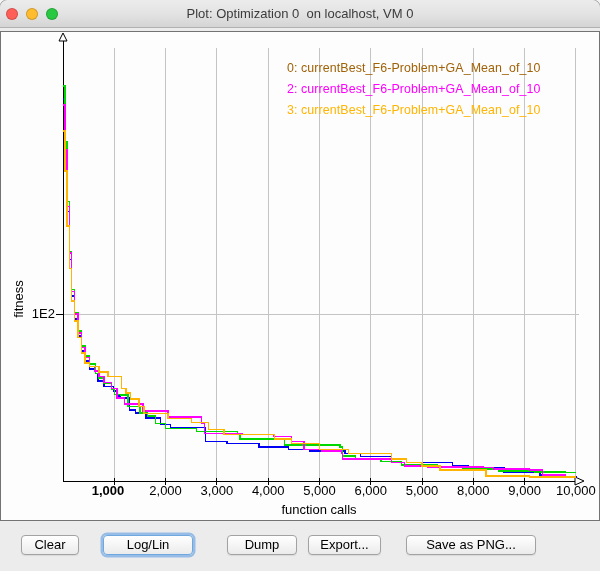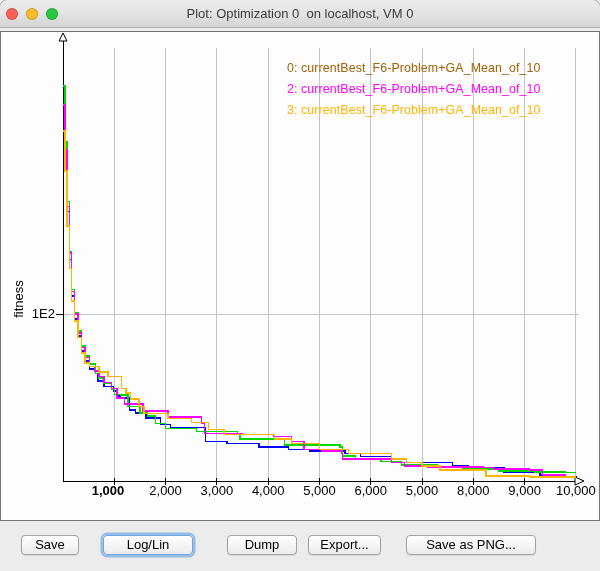--- a/index.html
+++ b/index.html
@@ -104,38 +104,39 @@
         <line x1="55" y1="282" x2="62" y2="282" stroke="#000000" shape-rendering="crispEdges"></line>
         <path d="M 62 1 L 58 9 L 66 9 Z" fill="#fff" stroke="#000000"></path>
         <path d="M 583 449 L 574 445 L 574 453 Z" fill="#fff" stroke="#000000"></path>
         <path d="M 62.3 67.1 H 64.1 V 119.0 H 66.1 V 179.3 H 68.2 V 227.5 H 70.7 V 263.9 H 73.8 V 287.0 H 76.9 V 303.9 H 80.5 V 319.1 H 84.1 V 329.0 H 88.7 V 337.1 H 94.8 V 341.2 H 96.9 V 349.1 H 103.0 V 354.2 H 112.3 V 359.1 H 115.3 V 364.0 H 118.9 V 366.1 H 128.2 V 378.0 H 134.8 V 380.9 H 145.1 V 385.9 H 159.5 V 392.3 H 169.7 V 395.5 H 204.6 V 409.6 H 226.1 V 411.5 H 257.9 V 414.9 H 287.7 V 417.5 H 308.2 V 419.0 H 344.1 V 421.2 H 359.5 V 424.6 H 390.3 V 427.0 H 405.6 V 430.7 H 451.8 V 433.9 H 467.2 V 435.8 H 503.1 V 440.8 H 539.0 V 442.9 H 564.6 V 444.9 H 574.9 V 445.9" fill="none" stroke="#0000f2" stroke-width="1.3" shape-rendering="crispEdges"></path>
         <path d="M 62.3 54.0 H 64.1 V 109.2 H 66.1 V 169.2 H 68.2 V 219.3 H 70.7 V 257.3 H 73.8 V 280.7 H 76.9 V 298.9 H 80.5 V 314.0 H 84.1 V 324.0 H 88.7 V 332.0 H 94.8 V 341.2 H 97.9 V 346.1 H 103.0 V 351.1 H 110.7 V 357.3 H 113.3 V 362.2 H 119.4 V 363.1 H 127.1 V 374.2 H 138.9 V 380.9 H 146.6 V 384.0 H 154.3 V 391.2 H 164.6 V 396.3 H 195.4 V 399.8 H 236.4 V 401.8 H 239.0 V 406.9 H 282.5 V 407.8 H 283.6 V 412.9 H 339.0 V 414.9 H 341.5 V 424.0 H 354.4 V 427.0 H 380.0 V 429.4 H 400.5 V 432.9 H 436.4 V 434.9 H 462.1 V 436.9 H 498.0 V 438.9 H 533.9 V 439.9 H 564.6 V 440.8 H 574.9 V 440.8" fill="none" stroke="#00d800" stroke-width="1.3" shape-rendering="crispEdges"></path>
         <path d="M 62.3 73.1 H 64.1 V 117.5 H 66.1 V 174.3 H 68.2 V 221.0 H 70.7 V 259.2 H 73.8 V 282.0 H 76.9 V 300.9 H 80.5 V 315.5 H 84.1 V 325.7 H 88.7 V 334.2 H 93.8 V 339.1 H 97.9 V 344.2 H 103.0 V 350.2 H 110.7 V 356.4 H 115.9 V 366.1 H 123.5 V 372.0 H 142.0 V 378.9 H 167.1 V 384.9 H 200.5 V 391.2 H 203.6 V 401.8 H 241.5 V 402.6 H 272.3 V 404.7 H 290.2 V 409.6 H 303.1 V 417.5 H 321.0 V 419.0 H 340.5 V 421.2 H 341.5 V 427.0 H 390.3 V 430.7 H 403.6 V 433.9 H 426.2 V 434.9 H 482.6 V 435.8 H 492.8 V 436.9 H 528.7 V 437.9 H 541.6 V 442.9 H 564.6 V 444.9 H 574.9 V 444.9" fill="none" stroke="#ff00ff" stroke-width="1.3" shape-rendering="crispEdges"></path>
         <path d="M 62.3 99.0 H 64.1 V 139.1 H 66.1 V 194.0 H 68.2 V 236.8 H 70.7 V 269.0 H 73.8 V 289.0 H 76.9 V 305.4 H 80.5 V 320.9 H 84.1 V 331.0 H 88.7 V 334.2 H 97.9 V 340.1 H 107.1 V 344.2 H 120.5 V 356.4 H 125.1 V 361.1 H 129.2 V 367.1 H 137.9 V 374.2 H 143.0 V 381.8 H 167.1 V 386.8 H 190.2 V 390.2 H 207.2 V 397.4 H 223.1 V 402.6 H 273.3 V 406.9 H 290.2 V 411.5 H 318.4 V 417.5 H 347.2 V 421.8 H 390.3 V 427.0 H 405.6 V 430.7 H 421.0 V 433.9 H 439.0 V 437.9 H 485.1 V 443.9 H 528.7 V 444.9 H 574.9 V 444.9" fill="none" stroke="#ffb400" stroke-width="1.3" shape-rendering="crispEdges"></path>
       </svg>
     <div class="ylabel">fitness</div>
     <div class="ytick-label">1E2</div>
+    <div class="xlabel">function calls</div>
     <div id="xticks">
         <div class="xtick-label" style="left: 107px; font-weight: bold;">1,000</div>
         <div class="xtick-label" style="left: 164.58px;">2,000</div>
         <div class="xtick-label" style="left: 215.87px;">3,000</div>
         <div class="xtick-label" style="left: 267.16px;">4,000</div>
         <div class="xtick-label" style="left: 318.45px;">5,000</div>
         <div class="xtick-label" style="left: 369.74px;">6,000</div>
         <div class="xtick-label" style="left: 421.03px;">5,000</div>
         <div class="xtick-label" style="left: 472.32px;">8,000</div>
         <div class="xtick-label" style="left: 523.61px;">9,000</div>
         <div class="xtick-label" style="left: 574.9px;">10,000</div>
       </div>
     <div class="legend" id="legend">
         <div class="legend-item" style="color: #a16207;">0: currentBest_F6-Problem+GA_Mean_of_10</div>
         <div class="legend-item" style="color: rgb(255, 0, 255);">2: currentBest_F6-Problem+GA_Mean_of_10</div>
         <div class="legend-item" style="color: rgb(255, 180, 0);">3: currentBest_F6-Problem+GA_Mean_of_10</div>
       </div>
   </div>
 
-  <button class="mac-btn" id="btn-clear">Save</button>
+  <button class="mac-btn" id="btn-clear">Clear</button>
   <button class="mac-btn focused" id="btn-loglin">Log/Lin</button>
   <button class="mac-btn" id="btn-dump">Dump</button>
   <button class="mac-btn" id="btn-export">Export...</button>
   <button class="mac-btn" id="btn-save">Save as PNG...</button>
 
 </div>
 
 </body></html>

